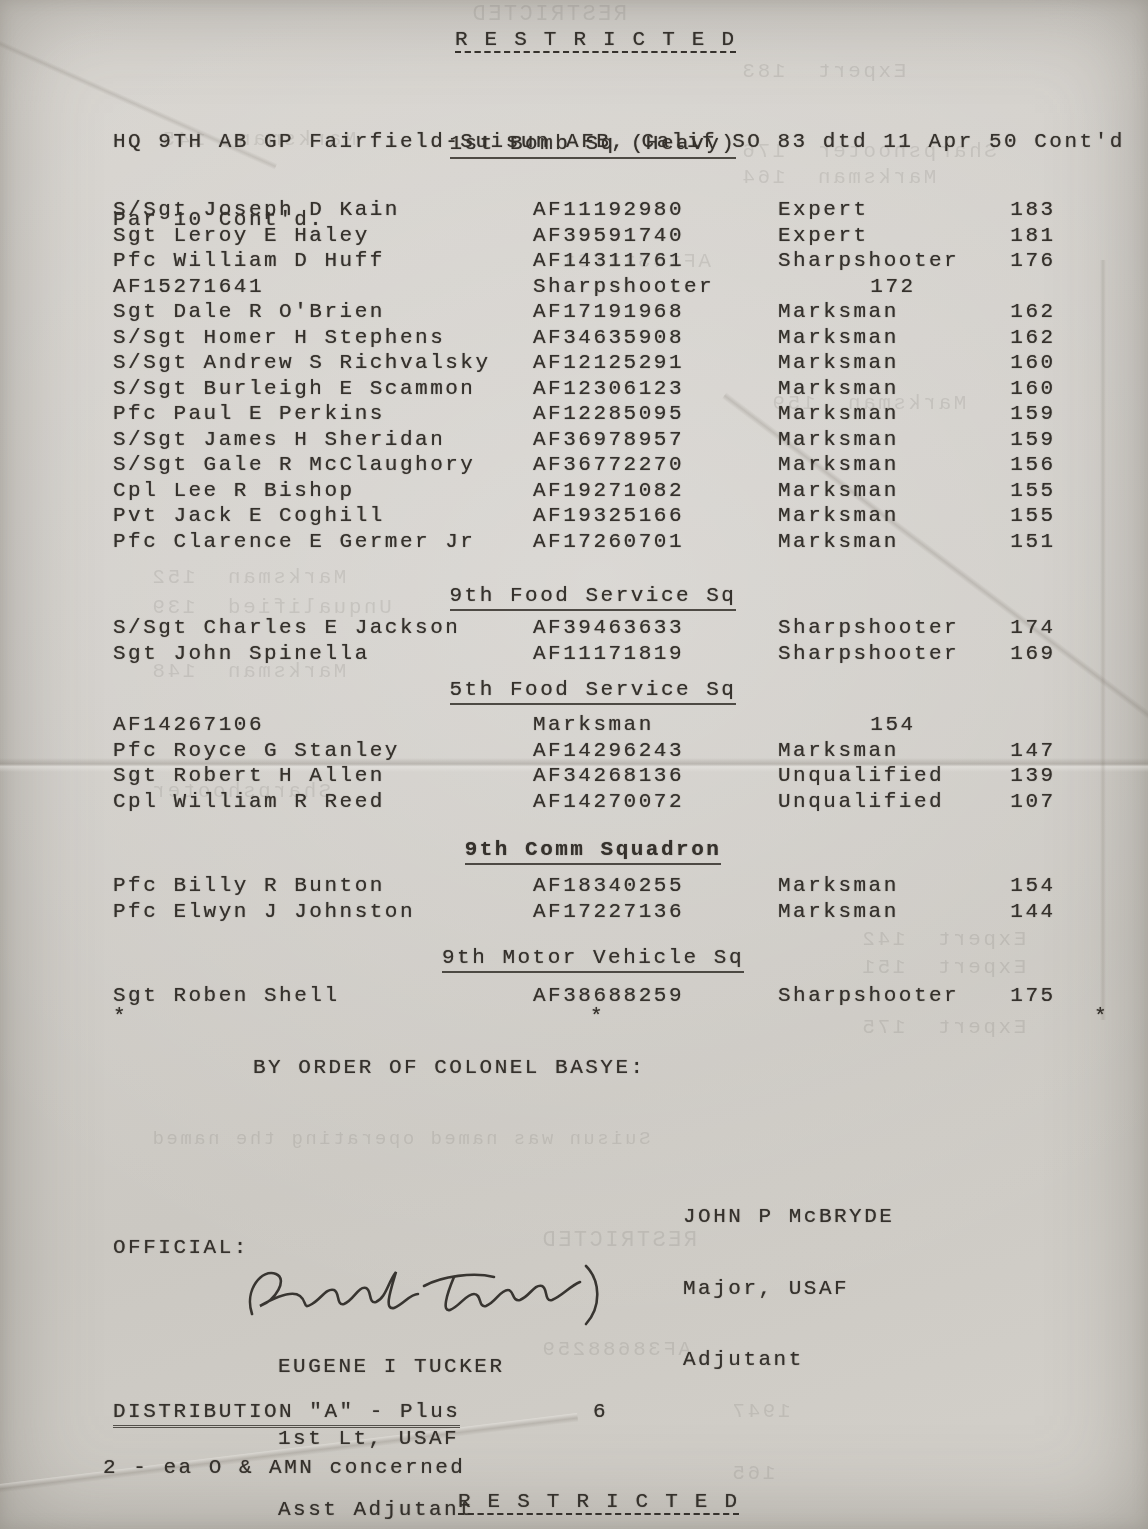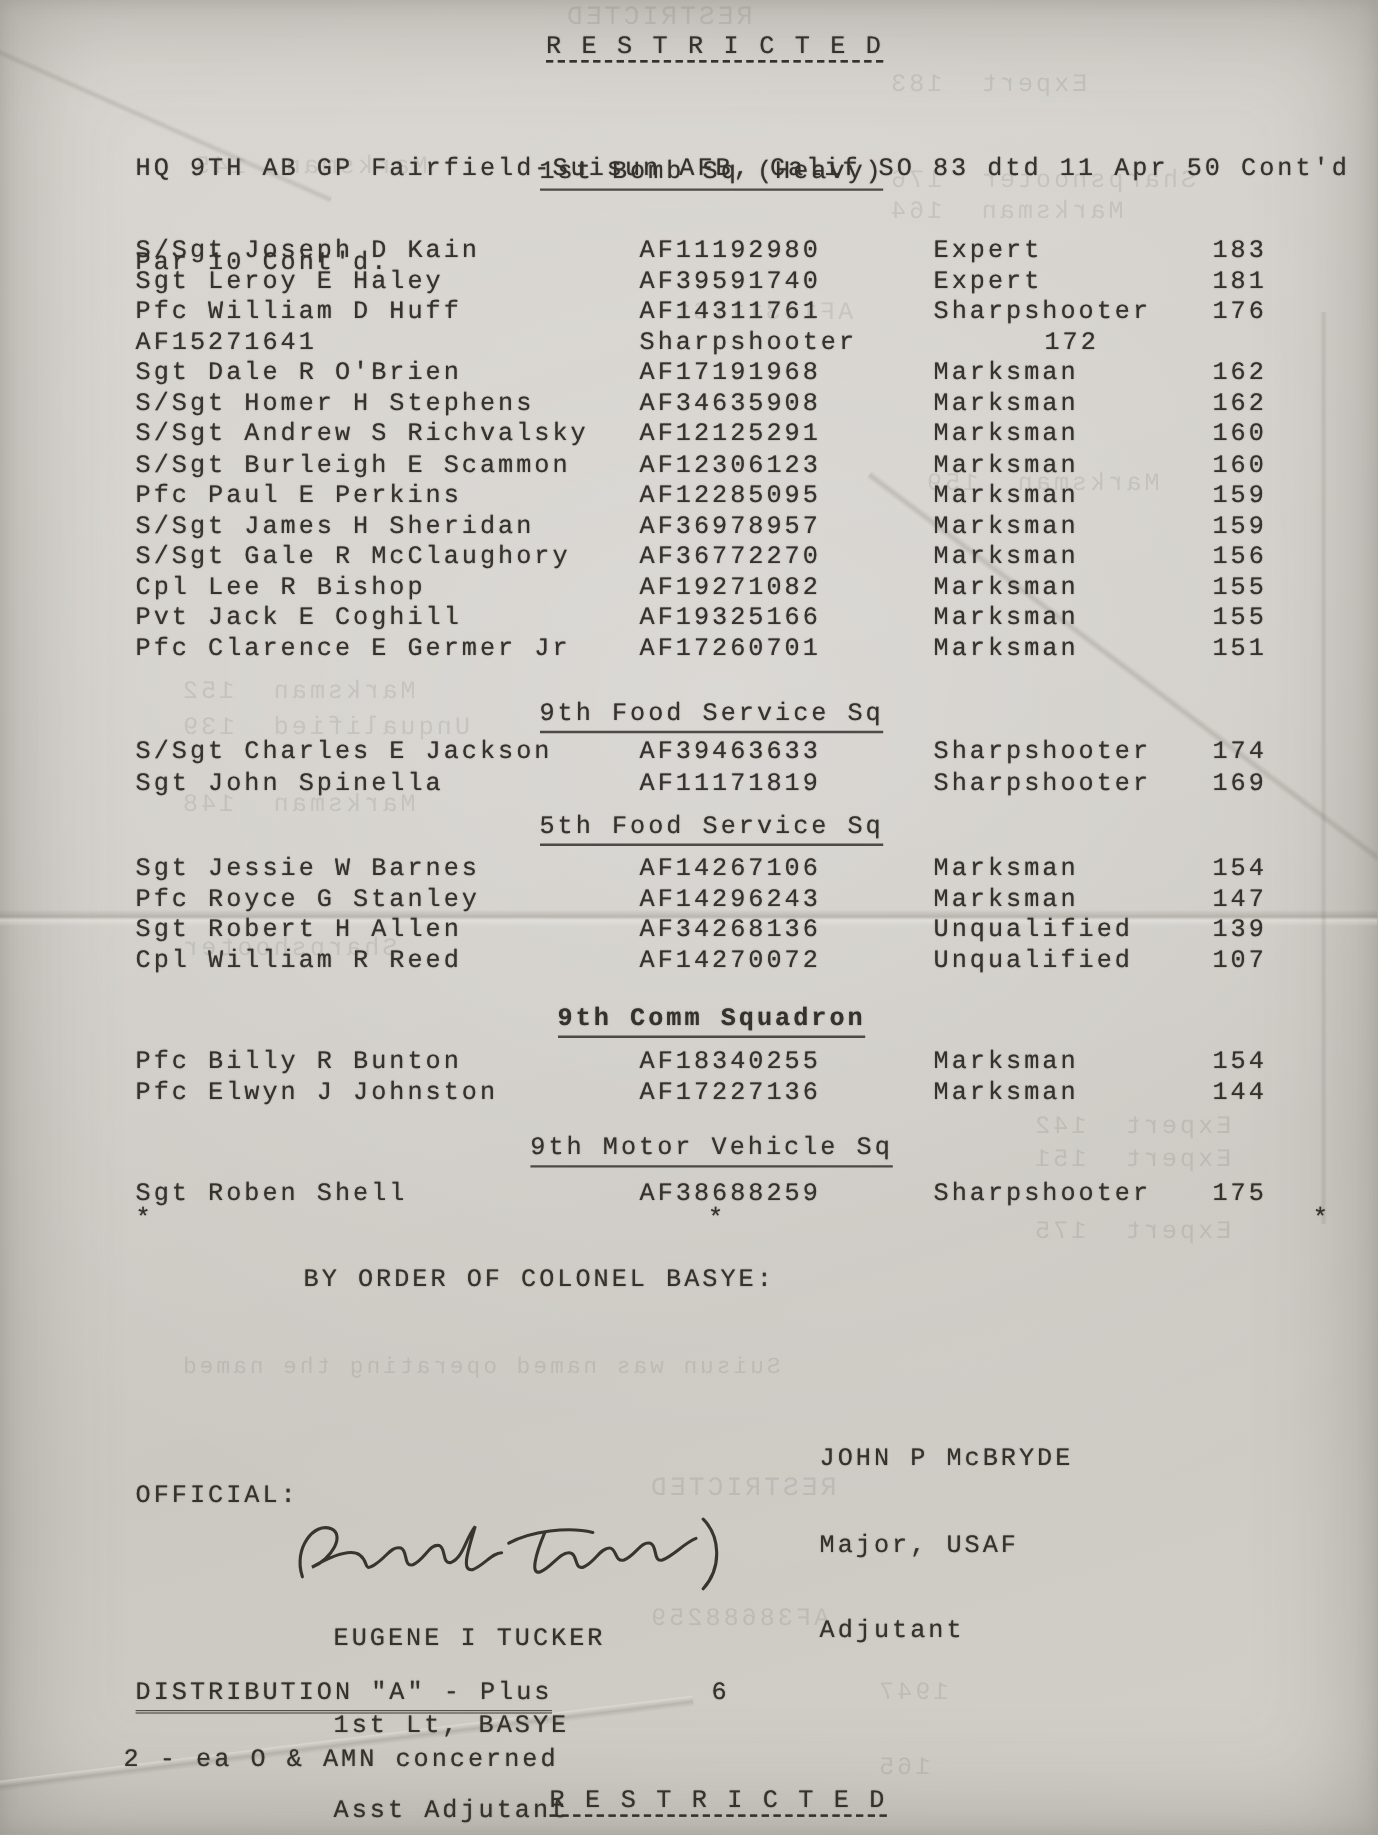--- a/index.html
+++ b/index.html
@@ -209,21 +209,20 @@
         <div class="row">
           <span>Sgt John Spinella</span>
           <span>AF11171819</span>
           <span>Sharpshooter</span>
           <span class="cell-score">169</span>
         </div>
       </div>
       <div class="section-head-wrap" style="top: 678px;"><span class="section-title">5th Food Service Sq</span></div>
       <div class="rows" style="top: 712px;">
         <div class="row">
-          <span>Sgt Jessie W Barnes</span>
           <span>AF14267106</span>
           <span>Marksman</span>
           <span class="cell-score">154</span>
         </div>
         <div class="row">
           <span>Pfc Royce G Stanley</span>
           <span>AF14296243</span>
           <span>Marksman</span>
           <span class="cell-score">147</span>
         </div>
@@ -286,21 +285,21 @@
     <g fill="none" stroke="#24211d" stroke-width="2.6" stroke-linecap="round" opacity="0.88">
       <path d="M14,62 C6,38 24,16 38,22 C50,27 38,48 22,54 C36,46 54,38 62,44 C70,50 64,58 74,52 C84,46 88,36 96,38 C102,40 98,54 106,52 C116,48 120,34 128,36 C134,38 130,52 138,50 C148,46 150,30 158,20 C152,40 146,58 156,56 C166,52 172,42 180,42"></path>
       <path d="M186,34 C204,24 236,20 256,25"></path>
       <path d="M216,25 C208,44 204,60 212,58 C222,54 228,42 236,42 C244,42 240,56 248,54 C258,50 262,38 270,38 C276,38 274,50 282,48 C292,44 296,32 304,34 C310,36 306,50 314,48 C324,44 332,34 342,30"></path>
       <path d="M348,14 C362,28 364,54 348,72"></path>
     </g>
   </svg>
 
   <div class="abs sig-lines" style="left:278px;top:1308px;">
     <div>EUGENE I TUCKER</div>
-    <div>1st Lt, BASYE</div>
+    <div>1st Lt, USAF</div>
     <div>Asst Adjutant</div>
   </div>
 
   <div>
     <span class="abs underline-double" style="left:113px;top:1400px;">DISTRIBUTION "A" - Plus</span>
     <span class="abs" style="left:593px;top:1400px;">6</span>
   </div>
   <div class="abs" style="left:103px;top:1456px;">2 - ea O &amp; AMN concerned</div>
 
   <div class="abs classification" style="left:458px;top:1490px;">R E S T R I C T E D</div>

